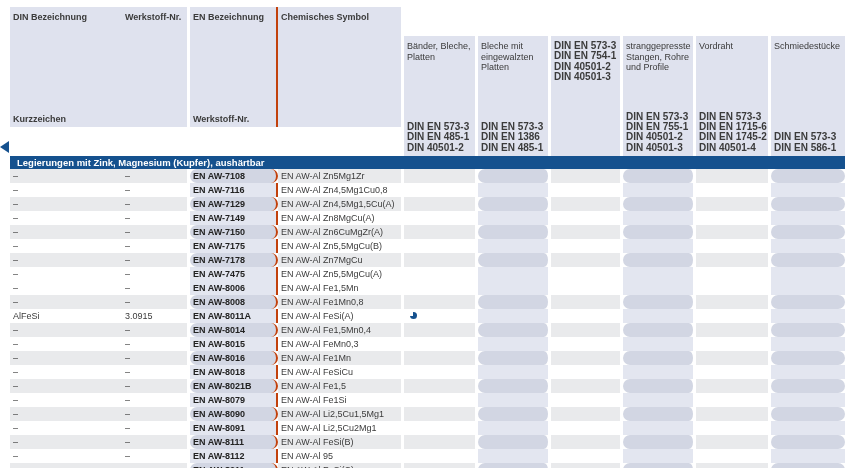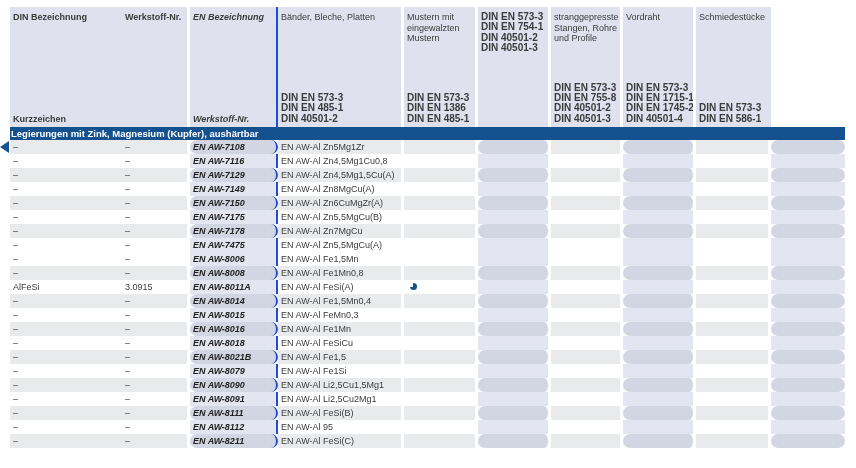--- a/index.html
+++ b/index.html
@@ -6,32 +6,32 @@
   body{
     width:856px;height:468px;background:#fff;
     font-family:"Liberation Sans", sans-serif;
     -webkit-font-smoothing:antialiased;
   }
   .page{position:relative;width:856px;height:468px;background:#fff;overflow:hidden;}
   .tablewrap{position:absolute;left:10px;top:7px;width:835px;}
   .grid{display:grid;grid-template-columns:112px 68px 88px 126px 74px 73px 72px 73px 75px 74px;}
   .cell{box-sizing:border-box;color:var(--text);}
   .gap3{border-right:3px solid #fff;}
-  .gap2{border-right:2px solid #1d4ed8;font-style:italic;}
+  .gap2{border-right:2px solid #c2410c;}
   
   .hcell{height:120px;background:var(--header-bg);display:flex;flex-direction:column;
          padding:5px 2px 3px 3px;overflow:hidden;}
   .hleft{justify-content:space-between;}
   .hline{font-size:9px;line-height:10.5px;font-weight:bold;white-space:nowrap;}
-  .hprod{justify-content:space-between;}
+  .hprod{justify-content:space-between;margin-top:29px;}
   .h-title{font-size:9px;line-height:10.5px;font-weight:normal;white-space:normal;}
   .h-norms div{font-size:10px;line-height:10.3px;font-weight:bold;white-space:nowrap;}
   
   .sectionbar{grid-column:1/-1;height:13px;line-height:13.5px;background:var(--accent);
-              color:#fff;font-weight:bold;font-size:9.5px;padding-left:1px;
+              color:#fff;font-weight:bold;font-size:9.5px;padding-left:7px;
               box-sizing:border-box;white-space:nowrap;overflow:hidden;}
   
   .dcell{height:14px;line-height:14px;font-size:9px;padding-left:3px;
          white-space:nowrap;overflow:hidden;}
   .b{font-weight:bold;color:#222;}
   .plain.light{background:#ffffff;}
   .plain.dark{background:var(--plain-dark);}
   .tint.light{background:var(--tint-light);}
   .tint.dark{background:var(--tint-dark);border-radius:7px;}
   
@@ -54,58 +54,61 @@
           <div class="hline">DIN Bezeichnung</div>
           <div class="hline">Kurzzeichen</div>
         </div>
         <div class="cell hcell hleft plain gap3">
           <div class="hline">Werkstoff-Nr.</div>
         </div>
         <div class="cell hcell hleft tint gap2">
           <div class="hline">EN Bezeichnung</div>
           <div class="hline">Werkstoff-Nr.</div>
         </div>
+        <div class="cell hcell hleft plain gap3">
+          <div class="hline">Chemisches Symbol</div>
+        </div>
         <div class="cell hcell hprod plain gap3">
           <div class="h-title">Bänder, Bleche, Platten</div>
           <div class="h-norms">
             <div class="">DIN EN 573-3</div>
             <div class="">DIN EN 485-1</div>
             <div class="">DIN 40501-2</div>
           </div>
         </div>
         <div class="cell hcell hprod tint gap3">
-          <div class="h-title">Mustern mit eingewalzten Mustern</div>
+          <div class="h-title">Bleche mit eingewalzten Platten</div>
           <div class="h-norms">
             <div class="">DIN EN 573-3</div>
             <div class="">DIN EN 1386</div>
             <div class="">DIN EN 485-1</div>
           </div>
         </div>
         <div class="cell hcell hprod plain gap3">
           <div class="h-norms">
             <div class="">DIN EN 573-3</div>
             <div class="">DIN EN 754-1</div>
             <div class="">DIN 40501-2</div>
             <div class="">DIN 40501-3</div>
           </div>
         </div>
         <div class="cell hcell hprod tint gap3">
           <div class="h-title">stranggepresste Stangen, Rohre und Profile</div>
           <div class="h-norms">
             <div class="">DIN EN 573-3</div>
-            <div class="">DIN EN 755-8</div>
+            <div class="">DIN EN 755-1</div>
             <div class="">DIN 40501-2</div>
             <div class="">DIN 40501-3</div>
           </div>
         </div>
         <div class="cell hcell hprod plain gap3">
           <div class="h-title">Vordraht</div>
           <div class="h-norms">
             <div class="">DIN EN 573-3</div>
-            <div class="">DIN EN 1715-1</div>
+            <div class="">DIN EN 1715-6</div>
             <div class="">DIN EN 1745-2</div>
             <div class="">DIN 40501-4</div>
           </div>
         </div>
         <div class="cell hcell hprod tint">
           <div class="h-title">Schmiedestücke</div>
           <div class="h-norms">
             <div class="">DIN EN 573-3</div>
             <div class="">DIN EN 586-1</div>
           </div>

